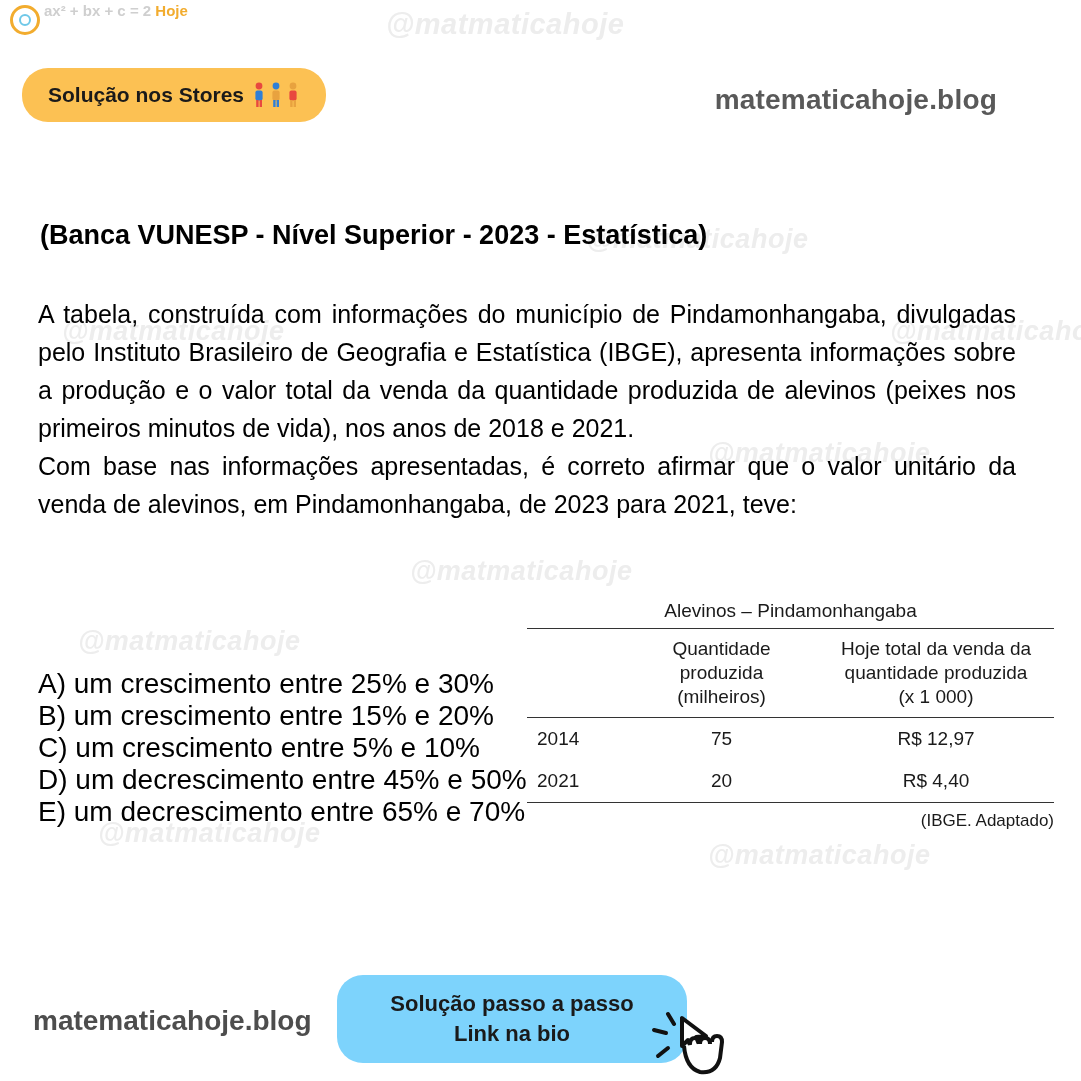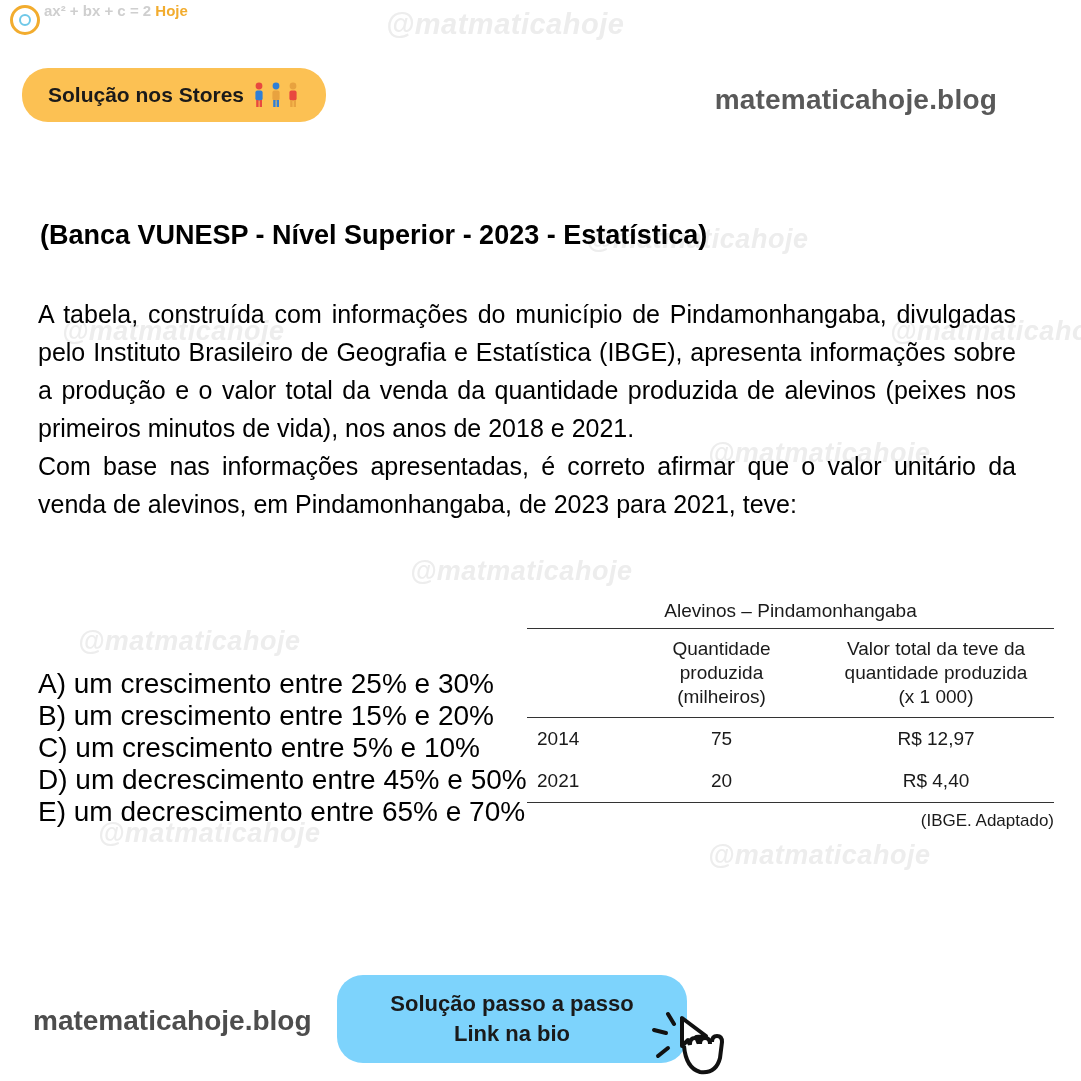--- a/index.html
+++ b/index.html
@@ -292,21 +292,21 @@
   <table class="data">
     <thead>
       <tr>
         <th class="c-year"></th>
         <th class="c-qty">
           <div>Quantidade</div>
           <div>produzida</div>
           <div>(milheiros)</div>
         </th>
         <th class="c-val">
-          <div>Valor total da teve da</div>
+          <div>Hoje total da venda da</div>
           <div>quantidade produzida</div>
           <div>(x 1 000)</div>
         </th>
       </tr>
     </thead>
     <tbody>
       <tr>
         <td class="c-year">2014</td>
         <td>75</td>
         <td>R$ 12,97</td>

